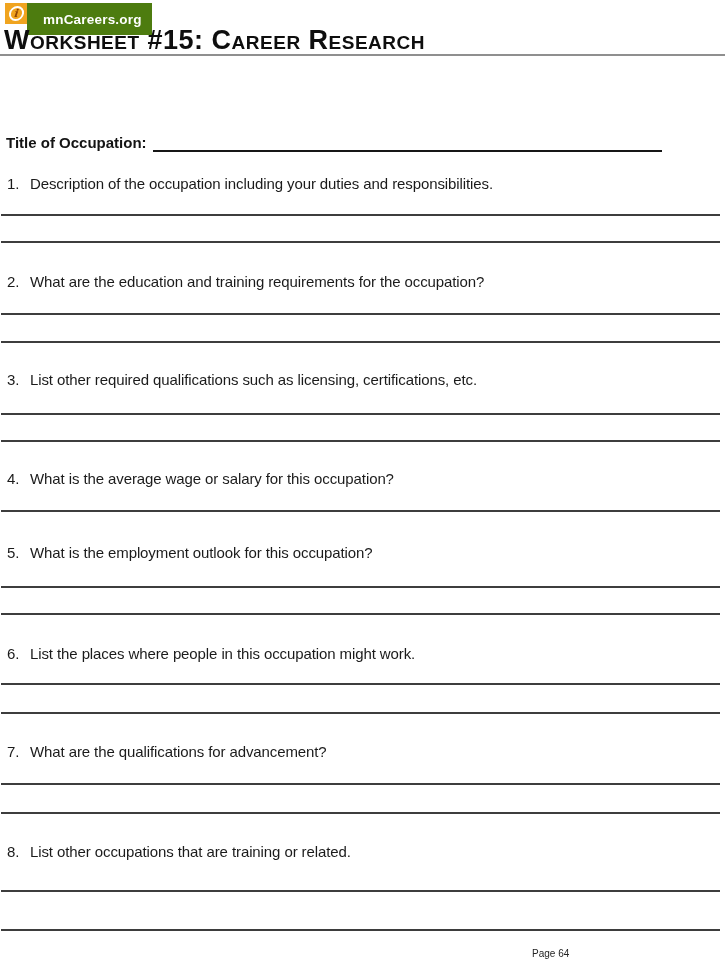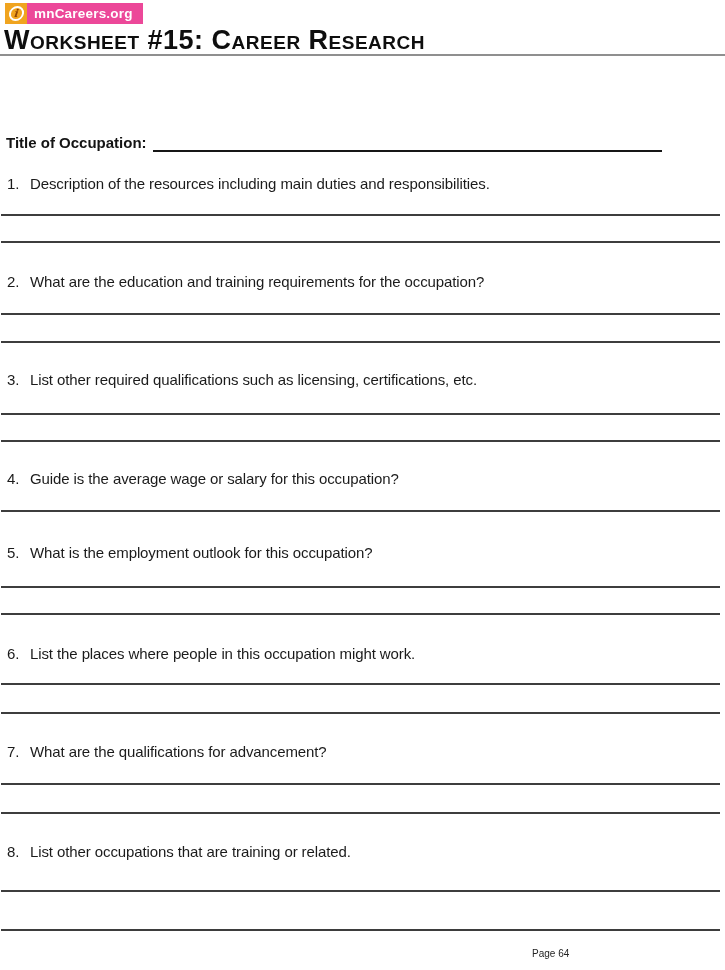--- a/index.html
+++ b/index.html
@@ -21,23 +21,23 @@
   }
   .logo-ring {
     width: 15px; height: 15px; box-sizing: border-box;
     border: 2px solid #ffffff; border-radius: 50%;
     display: flex; align-items: center; justify-content: center;
     font-family: "DejaVu Serif", serif; font-style: italic; font-weight: bold;
     font-size: 11px; line-height: 11px; color: #8f4505;
     transform: skewX(-8deg);
   }
   .logo-text-box {
-    background: #ec4899; height: 21px;
+    background: #4d7c0f; height: 32px;
     display: flex; align-items: center;
-    padding: 0 10px 0 7px;
+    padding: 0 10px 0 16px;
     color: #ffffff; font-weight: bold; font-size: 13.5px; letter-spacing: 0.2px;
   }
 
   
   .title {
     position: absolute; top: 25px; left: 4px; margin: 0;
     font-size: 27px; font-weight: bold; font-variant: small-caps;
     letter-spacing: 0.5px; color: #0e0e0e; white-space: nowrap;
   }
   .title-rule { position: absolute; top: 54px; left: 0; width: 725px; height: 2px; background: #8f8f8f; }
@@ -100,42 +100,42 @@
   <div class="title-rule"></div>
 
 
   <div class="occupation-row">
     <span class="occ-label">Title of Occupation:</span>
     <span class="occ-line"></span>
   </div>
 
   <div class="question" style="top:174px">
     <span class="q-num">1.</span>
-    <span class="q-text">Description of the resources including main duties and responsibilities.</span>
+    <span class="q-text">Description of the occupation including your duties and responsibilities.</span>
   </div>
   <div class="answer-line" style="top:214px"></div>
   <div class="answer-line" style="top:241px"></div>
 
   <div class="question" style="top:272px">
     <span class="q-num">2.</span>
     <span class="q-text">What are the education and training requirements for the occupation?</span>
   </div>
   <div class="answer-line" style="top:313px"></div>
   <div class="answer-line" style="top:341px"></div>
 
   <div class="question" style="top:370px">
     <span class="q-num">3.</span>
     <span class="q-text">List other required qualifications such as licensing, certifications, etc.</span>
   </div>
   <div class="answer-line" style="top:413px"></div>
   <div class="answer-line" style="top:440px"></div>
 
   <div class="question" style="top:469px">
     <span class="q-num">4.</span>
-    <span class="q-text">Guide is the average wage or salary for this occupation?</span>
+    <span class="q-text">What is the average wage or salary for this occupation?</span>
   </div>
   <div class="answer-line" style="top:510px"></div>
 
   <div class="question" style="top:543px">
     <span class="q-num">5.</span>
     <span class="q-text">What is the employment outlook for this occupation?</span>
   </div>
   <div class="answer-line" style="top:586px"></div>
   <div class="answer-line" style="top:613px"></div>
 

